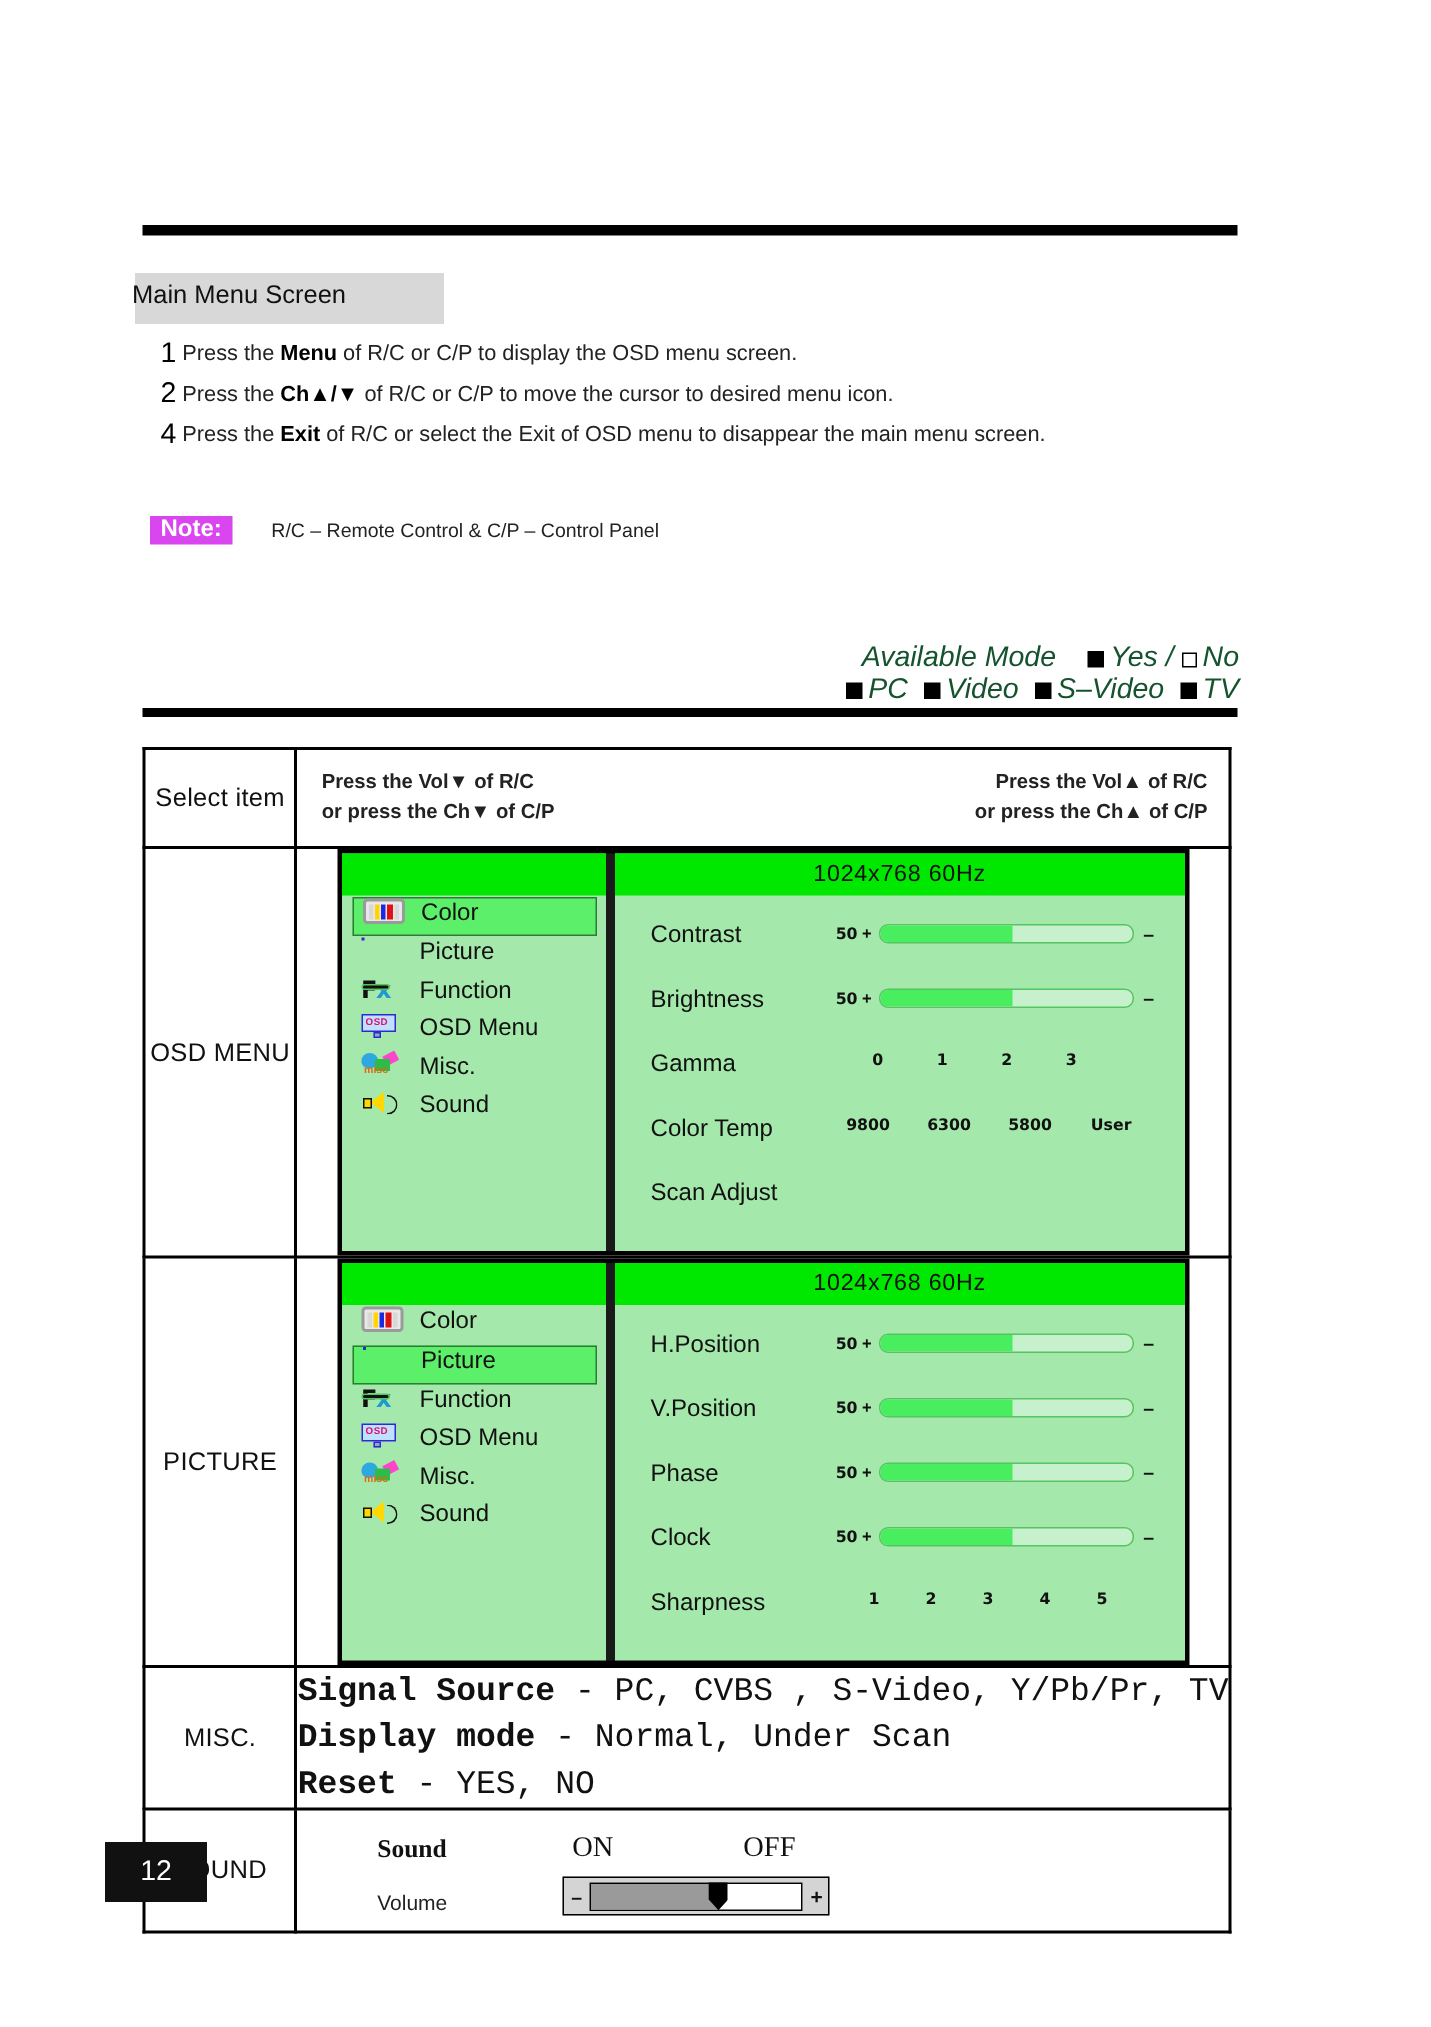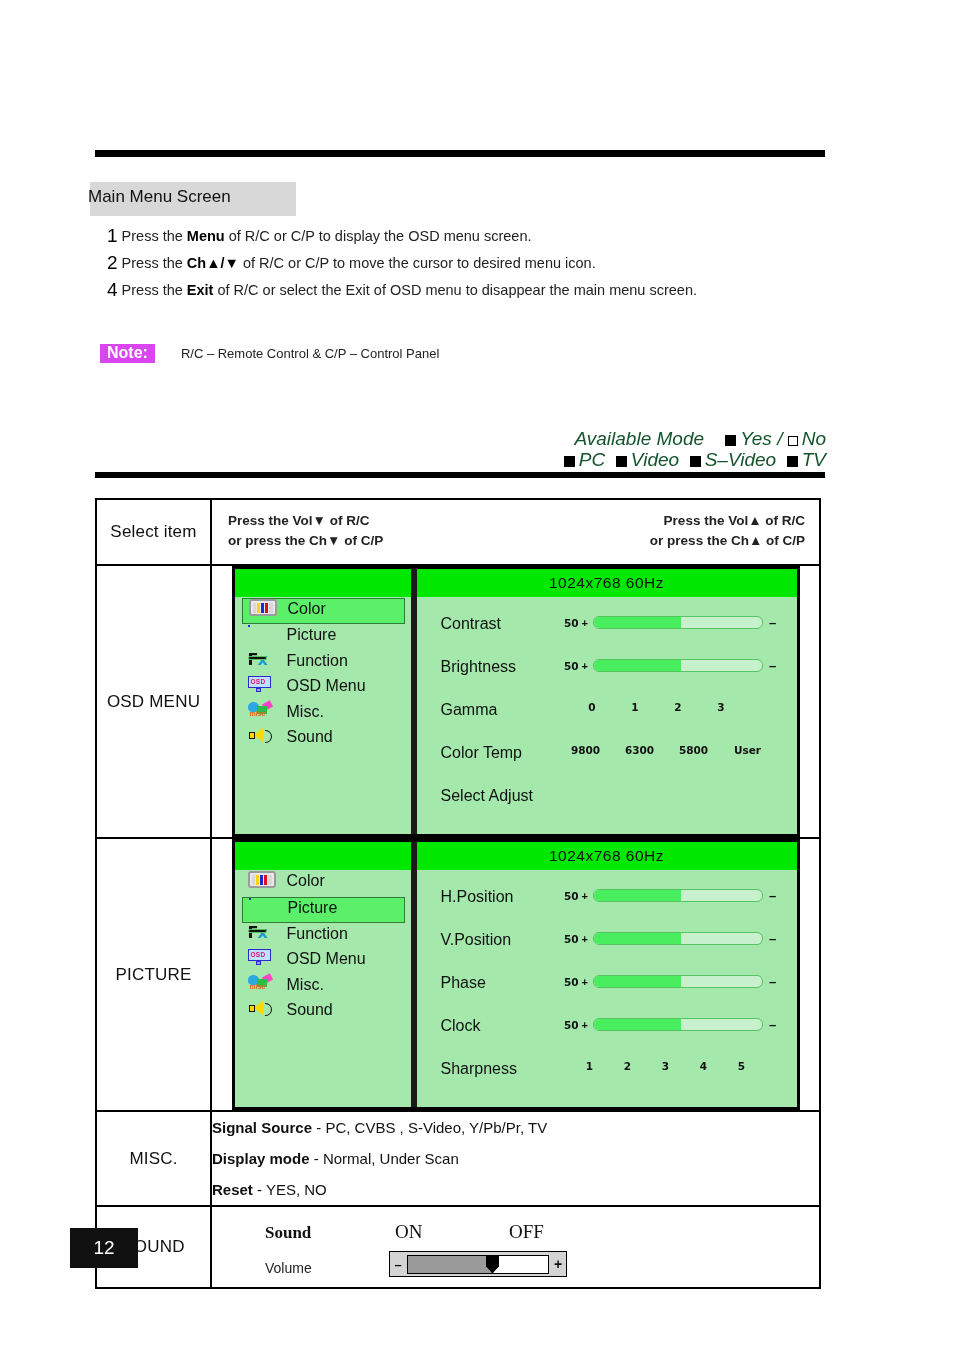--- a/index.html
+++ b/index.html
@@ -152,21 +152,21 @@
   .ticks span{display:inline-block;text-align:center;}
   .t-gamma span{width:43px;}
   .t-gamma{margin-left:12px;}
   .t-temp span{width:54px;}
   .t-temp{margin-left:0px;}
   .t-sharp span{width:38px;}
   .t-sharp{margin-left:12px;}
 
   
   .misc-cell{padding:14px 0 14px 22px;}
-  .misc-line{font-family:Liberation Sans, sans-serif;font-size:15px;color:#111;line-height:31px;white-space:nowrap;}
+  .misc-line{font-family:Liberation Mono, monospace;font-size:22px;color:#111;line-height:31px;white-space:nowrap;}
   .misc-line b{font-weight:700;}
 
   
   .sound-cell{position:relative;height:80px;}
   .snd-label{position:absolute;left:53px;top:16px;font-family:"Liberation Serif",serif;font-size:17px;font-weight:700;color:#111;}
   .snd-on{position:absolute;left:183px;top:14px;font-family:"Liberation Serif",serif;font-size:19px;color:#111;}
   .snd-off{position:absolute;left:297px;top:14px;font-family:"Liberation Serif",serif;font-size:19px;color:#111;}
   .vol-label{position:absolute;left:53px;top:53px;font-size:14px;color:#222;}
   .volbox{
     position:absolute;left:177px;top:44px;width:178px;height:26px;background:#d4d4d4;
@@ -354,21 +354,21 @@
                     <span class="ticks t-temp">
                       <span>9800</span>
                       <span>6300</span>
                       <span>5800</span>
                       <span>User</span>
                     </span>
                   </span>
                 </div>
 
                 <div class="ritem">
-                  <span class="rname">Select Adjust</span>
+                  <span class="rname">Scan Adjust</span>
                   <span class="rctl"></span>
                 </div>
 
                 <div style="height:22px"></div>
               </div>
             </div>
           </div>
         </td>
       </tr>
 

